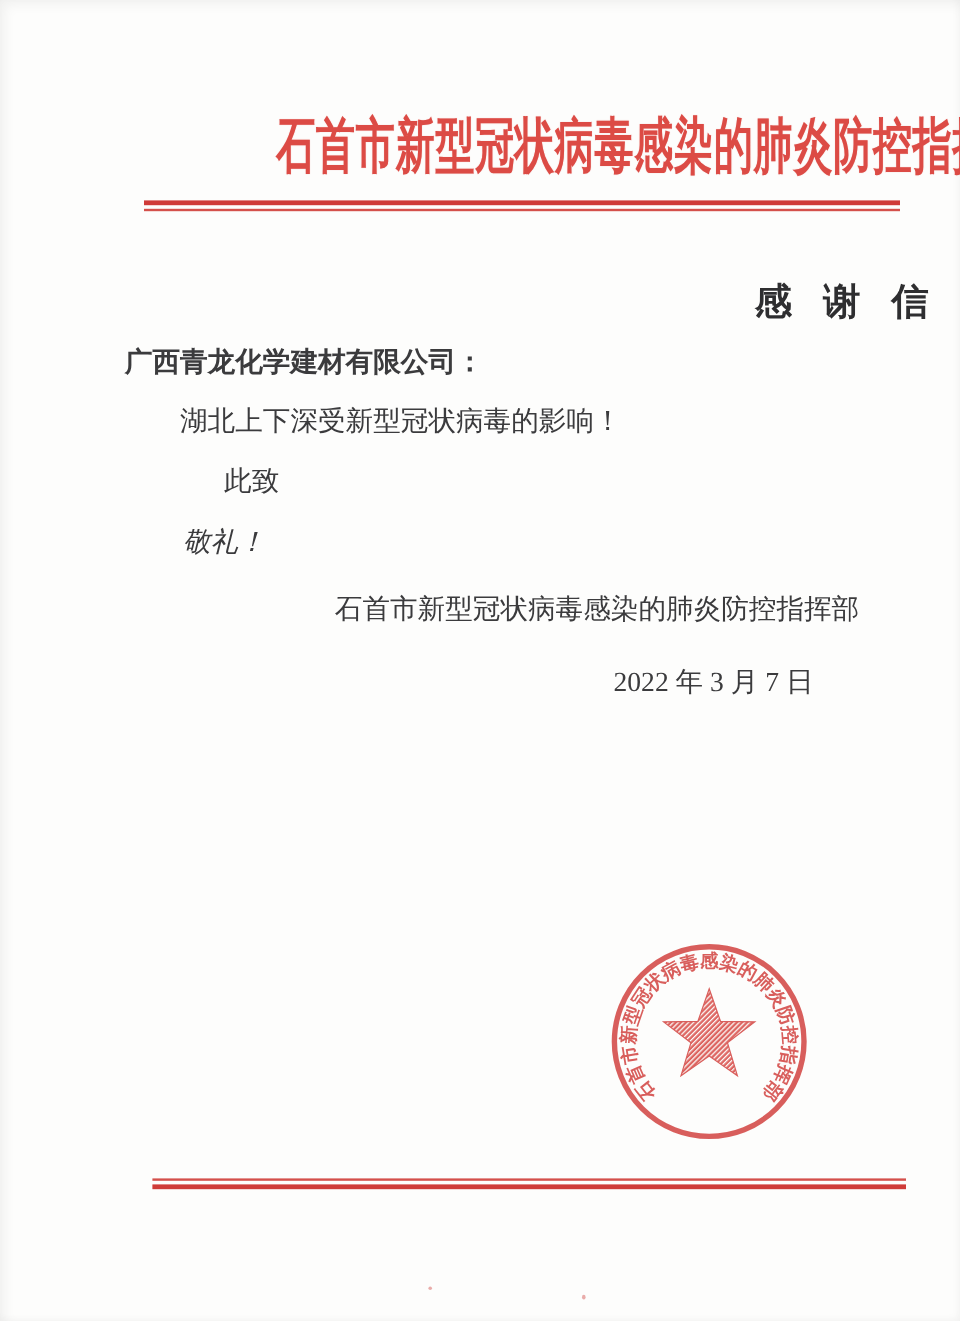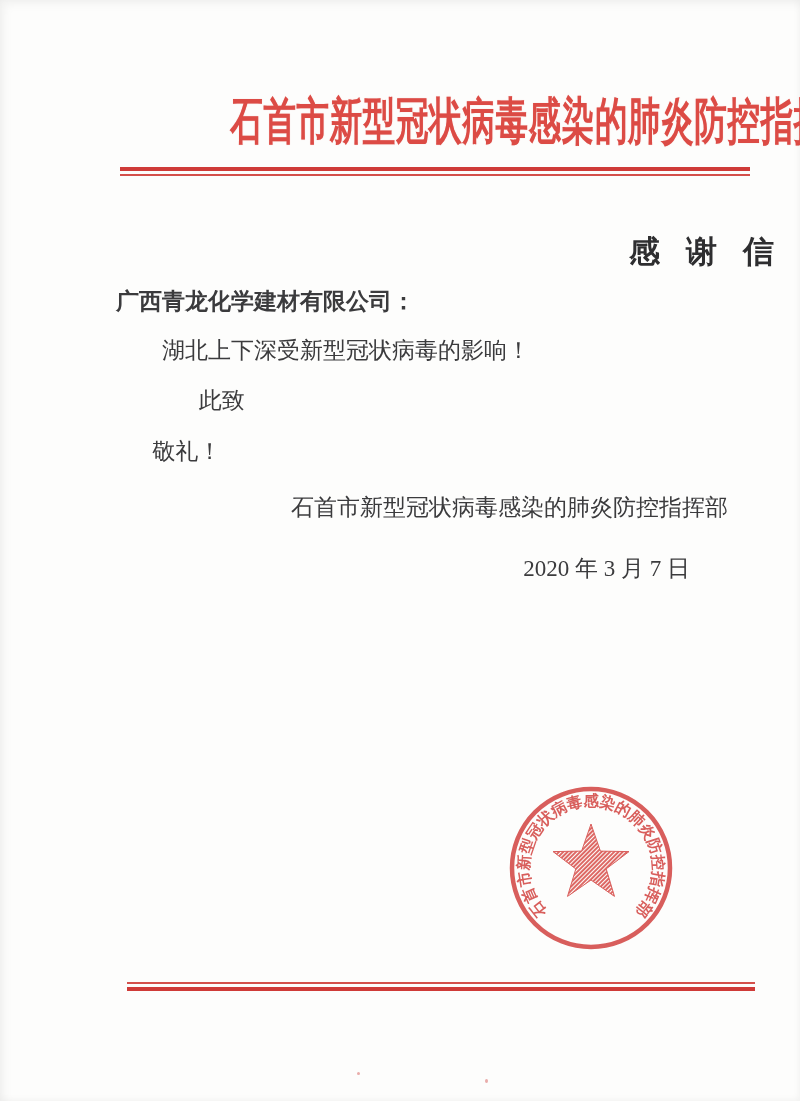--- a/index.html
+++ b/index.html
@@ -28,28 +28,28 @@
   .rule .bar-thin{height:2px;background:#d4504b;}
   .rule-top .bar-thin{margin-top:2.5px;}
   .rule-bottom .bar-thick{margin-top:3px;}
   .letter-title{
     position:absolute;top:231px;left:56px;width:744px;
     text-align:right;
     font-size:31px;font-weight:bold;color:#2e2e30;
     letter-spacing:26px;text-indent:26px;white-space:nowrap;
   }
   .content{
-    position:absolute;left:116px;top:285px;width:612px;
+    position:absolute;left:104px;top:285px;width:612px;
     font-size:23px;line-height:34.5px;color:#3b3b3d;
   }
   .addressee{font-weight:bold;margin:0;}
   .para{margin:0;text-indent:2em;text-align:justify;}
   .para-first{margin-top:14px;}
   .salute-top{margin:16px;text-indent:2.9em;}
-  .salute-bottom{margin:4px;text-indent:1.4em;}
+  .salute-bottom{margin:16px;text-indent:1.4em;font-style:italic;}
   .signature{margin:22px 0 0 0;text-align:right;}
   .date{margin:26px 0 0 0;text-align:right;padding-right:38px;}
   .seal{
     position:absolute;left:505px;top:780px;width:172px;height:178px;
     mix-blend-mode:multiply;opacity:0.93;
     pointer-events:none;
   }
   .speck{position:absolute;border-radius:50%;background:#d96a66;opacity:.55;}
   .speck-1{left:357px;top:1072px;width:3px;height:3px;}
   .speck-2{left:485px;top:1079px;width:3px;height:4px;}
@@ -74,21 +74,21 @@
     <p class="para para-first">湖北上下深受新型冠状病毒的影响！</p>
 
 
 
     <p class="salute-top">此致</p>
 
     <p class="salute-bottom">敬礼！</p>
 
     <p class="signature">石首市新型冠状病毒感染的肺炎防控指挥部</p>
 
-    <p class="date">2020 年 3 月 7 日</p>
+    <p class="date">2022 年 3 月 7 日</p>
   </div>
 
   <div class="seal">
     <svg width="172" height="178" viewBox="0 0 172 178" xmlns="http://www.w3.org/2000/svg">
       <defs>
         <pattern id="sealhatch" width="3" height="3" patternUnits="userSpaceOnUse" patternTransform="rotate(45)">
           <rect width="3" height="3" fill="#dd5a56"></rect>
           <line x1="0.5" y1="0" x2="0.5" y2="3" stroke="#ffffff" stroke-width="1.1"></line>
         </pattern>
         <path id="sealTextArc" d="M 42.2 131.8 A 62 62 0 1 1 129.8 131.8" fill="none"></path>

